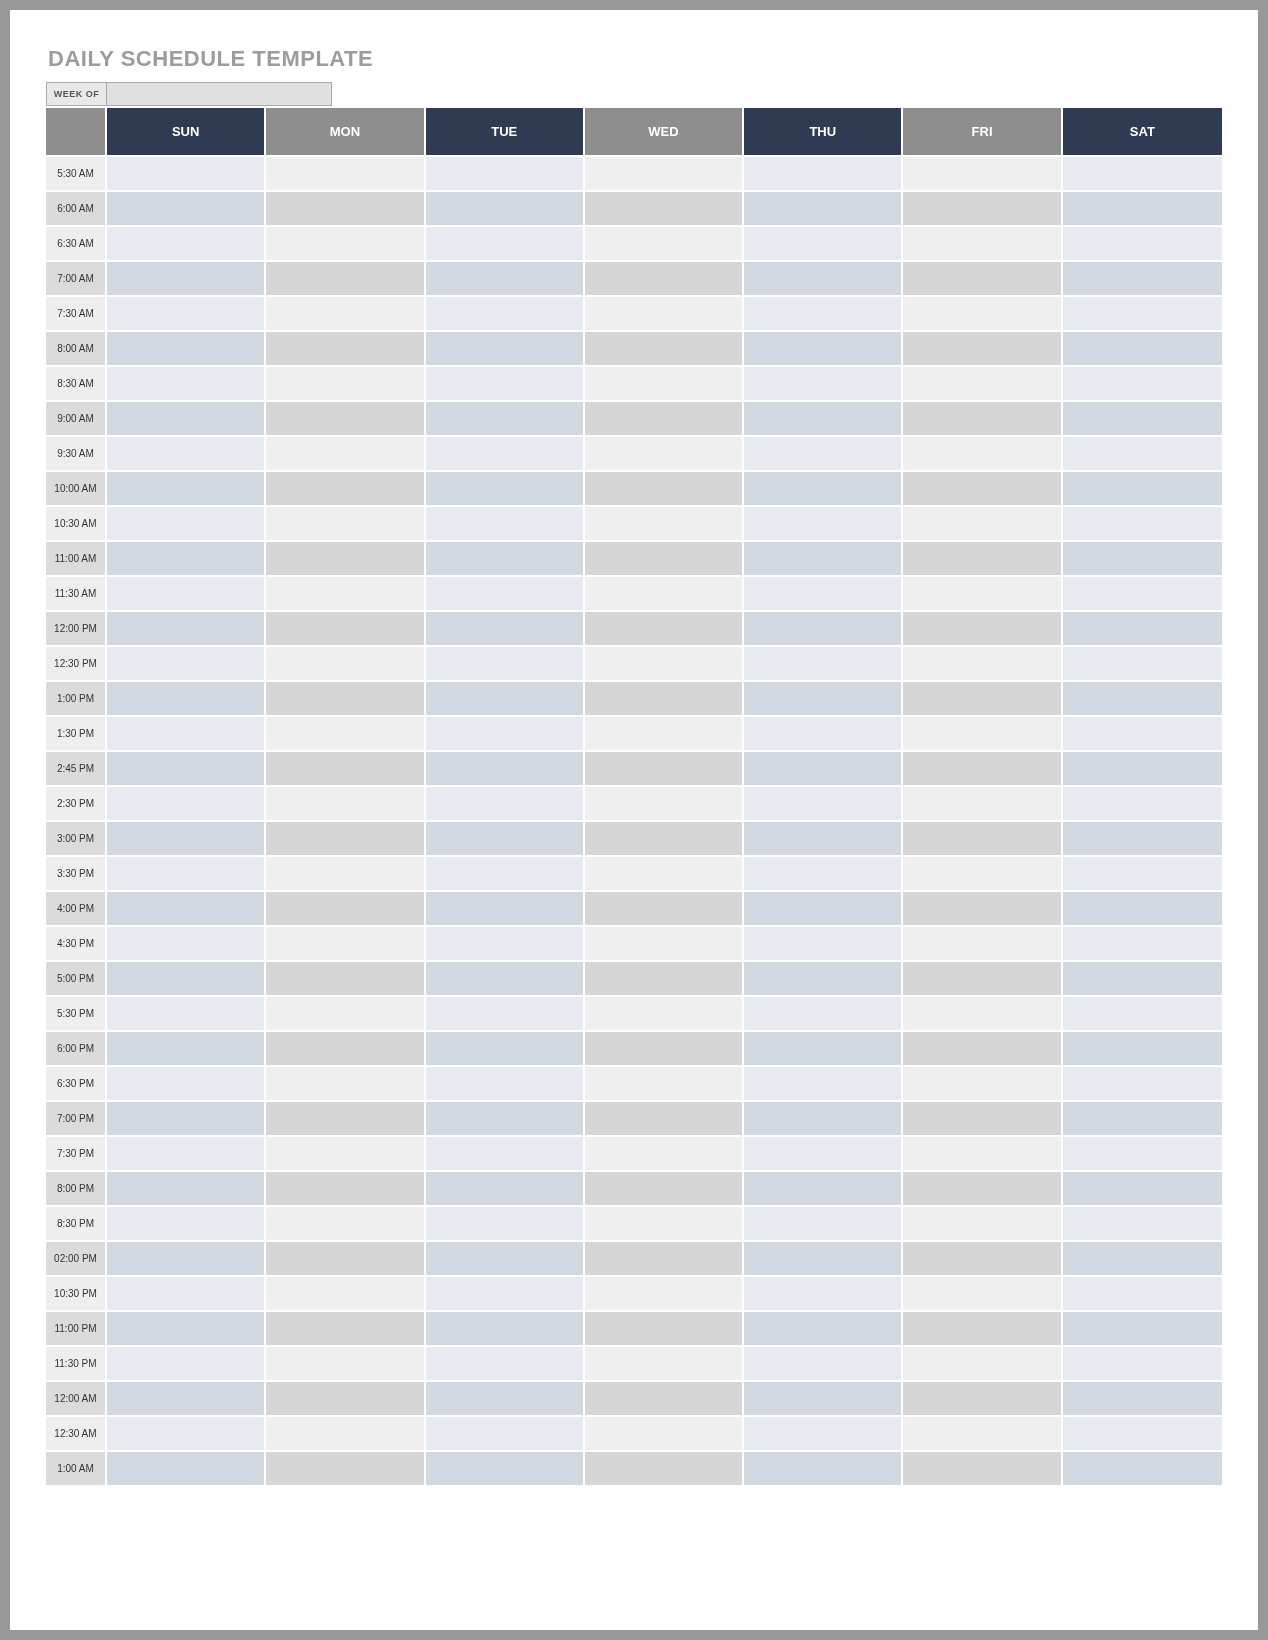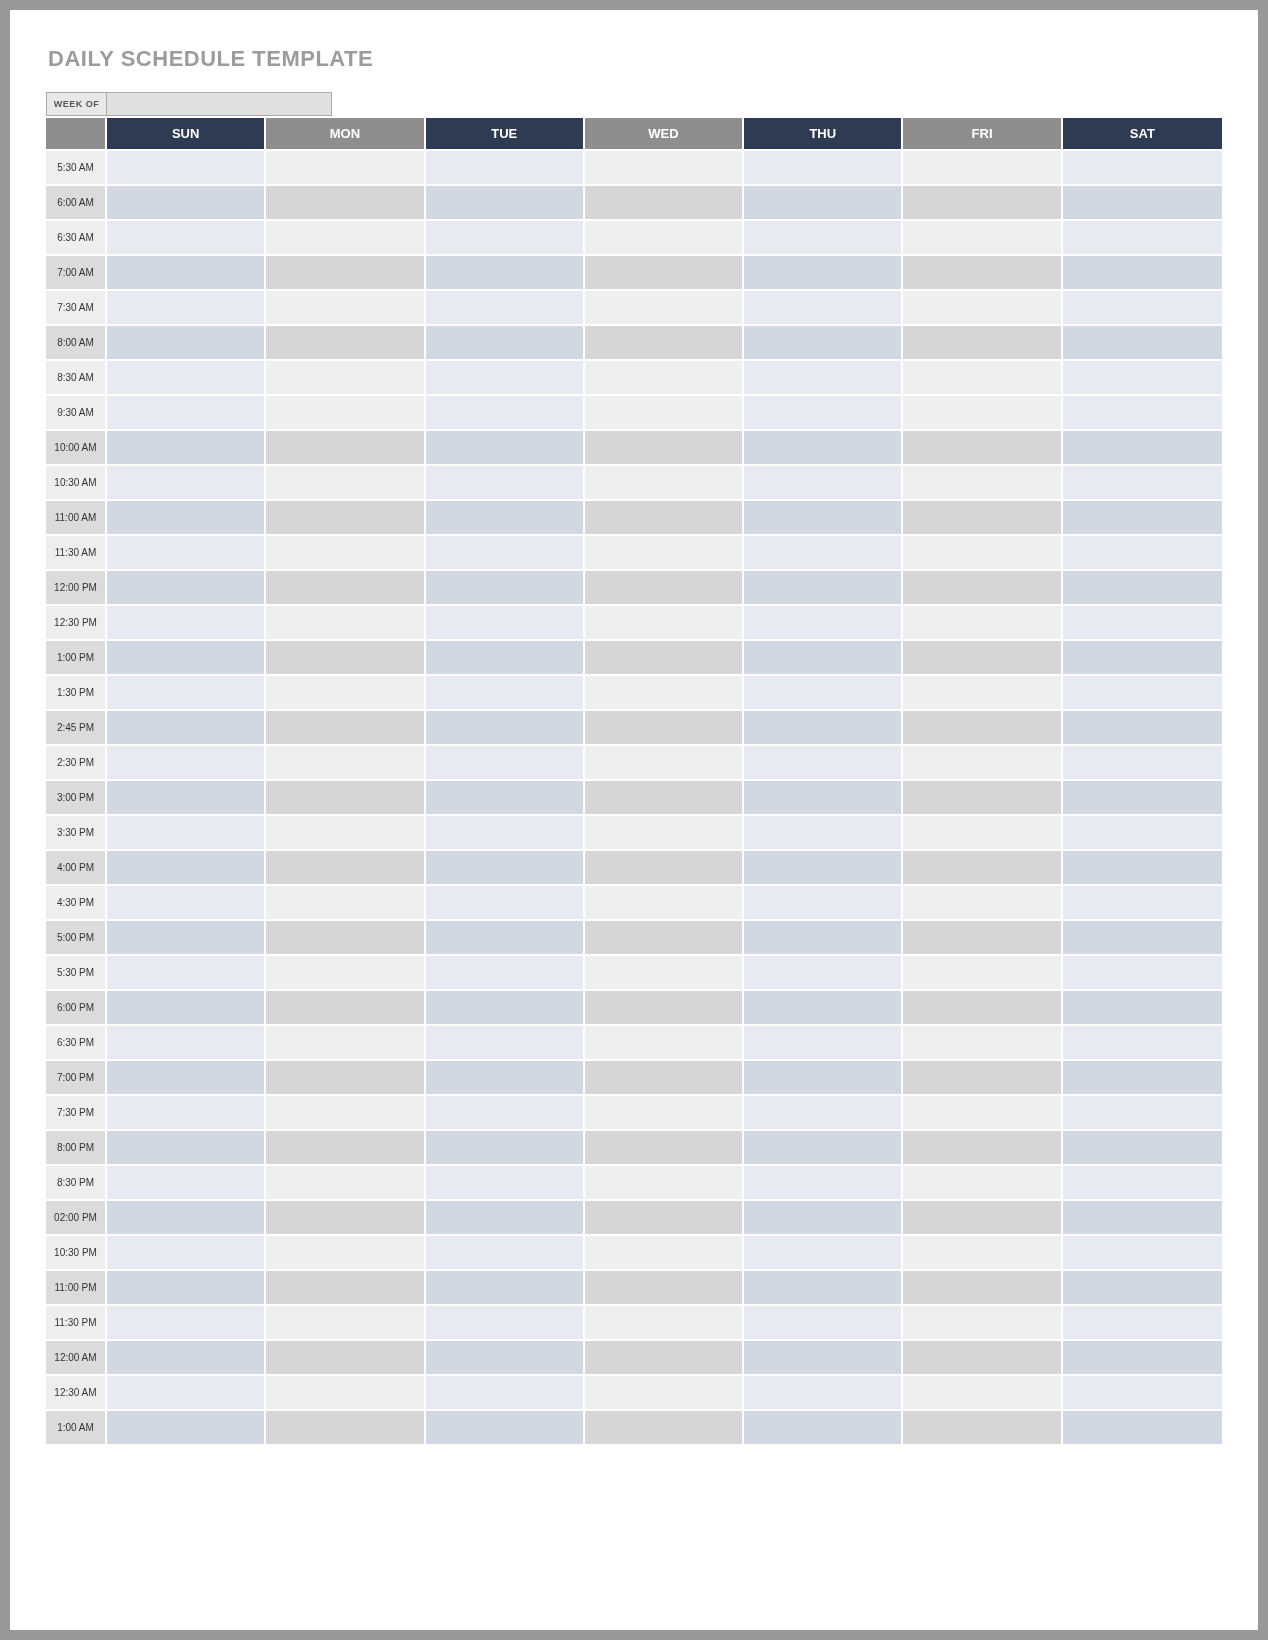--- a/index.html
+++ b/index.html
@@ -17,21 +17,21 @@
     position: relative;
   }
   .inner {
     padding: 36px 36px 36px 36px;
   }
   .title {
     font-size: 22px;
     font-weight: 700;
     letter-spacing: 0.5px;
     color: #9c9c9c;
-    margin: 0 0 20px 2px;
+    margin: 0 0 10px 2px;
   }
   .weekof-row {
     display: flex;
     align-items: stretch;
     margin-bottom: 2px;
     height: 24px;
   }
   .weekof-label {
     width: 61px;
     background: #e8e8e8;
@@ -64,21 +64,21 @@
   table.schedule col.time-col { width: 61px; }
   table.schedule col.day-col { width: auto; }
 
   
   th {
     font-size: 13px;
     font-weight: 700;
     color: #fff;
     text-align: center;
     height: 22px;
-    padding: 8px;
+    padding: 16px;
     border-right: 2px solid #fff;
   }
   th:last-child { border-right: none; }
   th.corner {
     background: #8e8e8e;
   }
   th.day-navy {
     background: #2f3b52;
   }
   th.day-grey {
@@ -227,20 +227,30 @@
           <tr class="row-b">
             <td class="time-cell">8:30 AM</td>
             <td class="slot col-navy"><input type="text" style=""></td>
             <td class="slot col-grey"><input type="text" style=""></td>
             <td class="slot col-navy"><input type="text" style=""></td>
             <td class="slot col-grey"><input type="text" style=""></td>
             <td class="slot col-navy"><input type="text" style=""></td>
             <td class="slot col-grey"><input type="text" style=""></td>
             <td class="slot col-navy"><input type="text" style=""></td>
           </tr>
+          <tr class="row-a">
+            <td class="time-cell">9:00 AM</td>
+            <td class="slot col-navy"><input type="text" style=""></td>
+            <td class="slot col-grey"><input type="text" style=""></td>
+            <td class="slot col-navy"><input type="text" style=""></td>
+            <td class="slot col-grey"><input type="text" style=""></td>
+            <td class="slot col-navy"><input type="text" style=""></td>
+            <td class="slot col-grey"><input type="text" style=""></td>
+            <td class="slot col-navy"><input type="text" style=""></td>
+          </tr>
           <tr class="row-b">
             <td class="time-cell">9:30 AM</td>
             <td class="slot col-navy"><input type="text" style=""></td>
             <td class="slot col-grey"><input type="text" style=""></td>
             <td class="slot col-navy"><input type="text" style=""></td>
             <td class="slot col-grey"><input type="text" style=""></td>
             <td class="slot col-navy"><input type="text" style=""></td>
             <td class="slot col-grey"><input type="text" style=""></td>
             <td class="slot col-navy"><input type="text" style=""></td>
           </tr>

